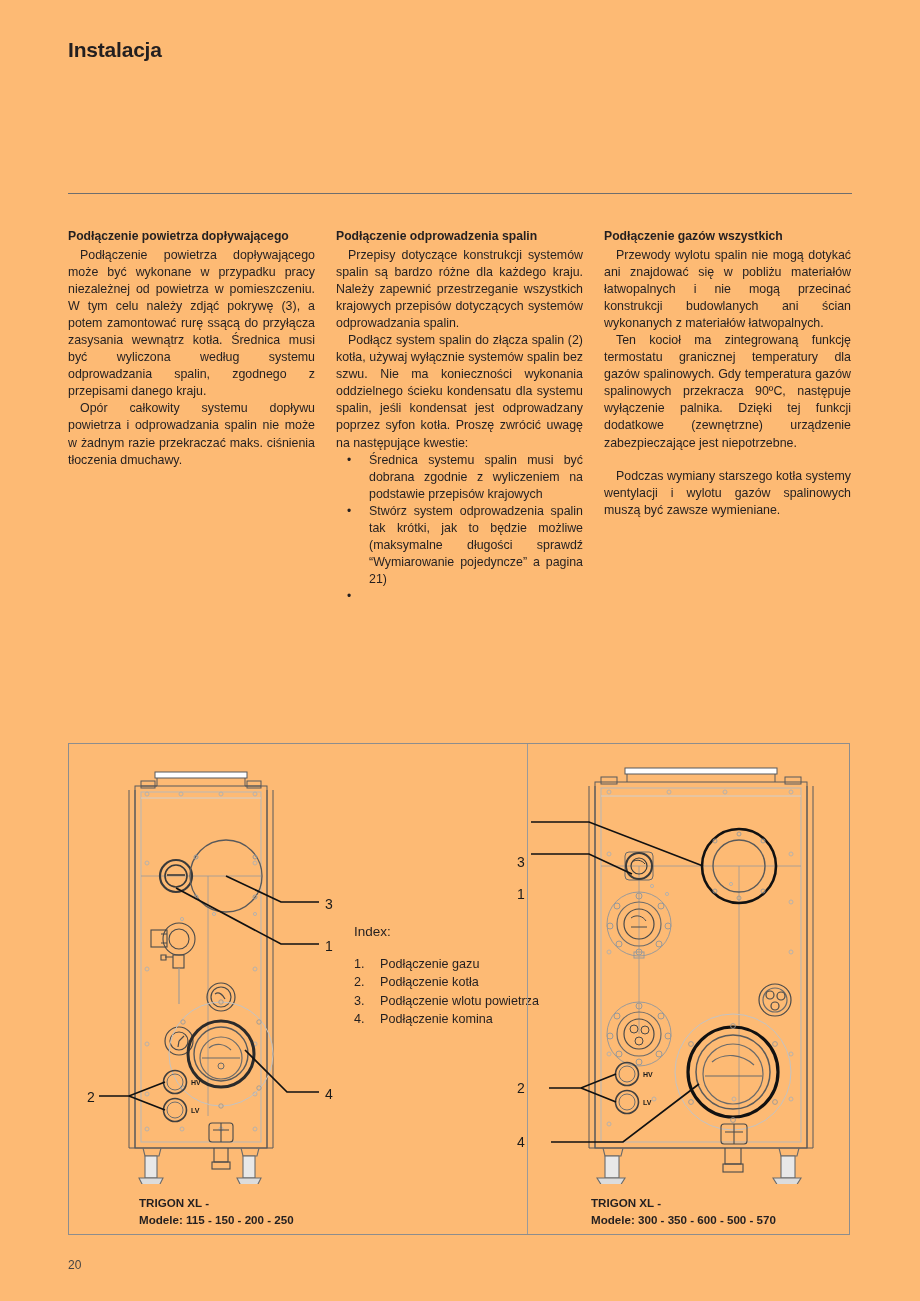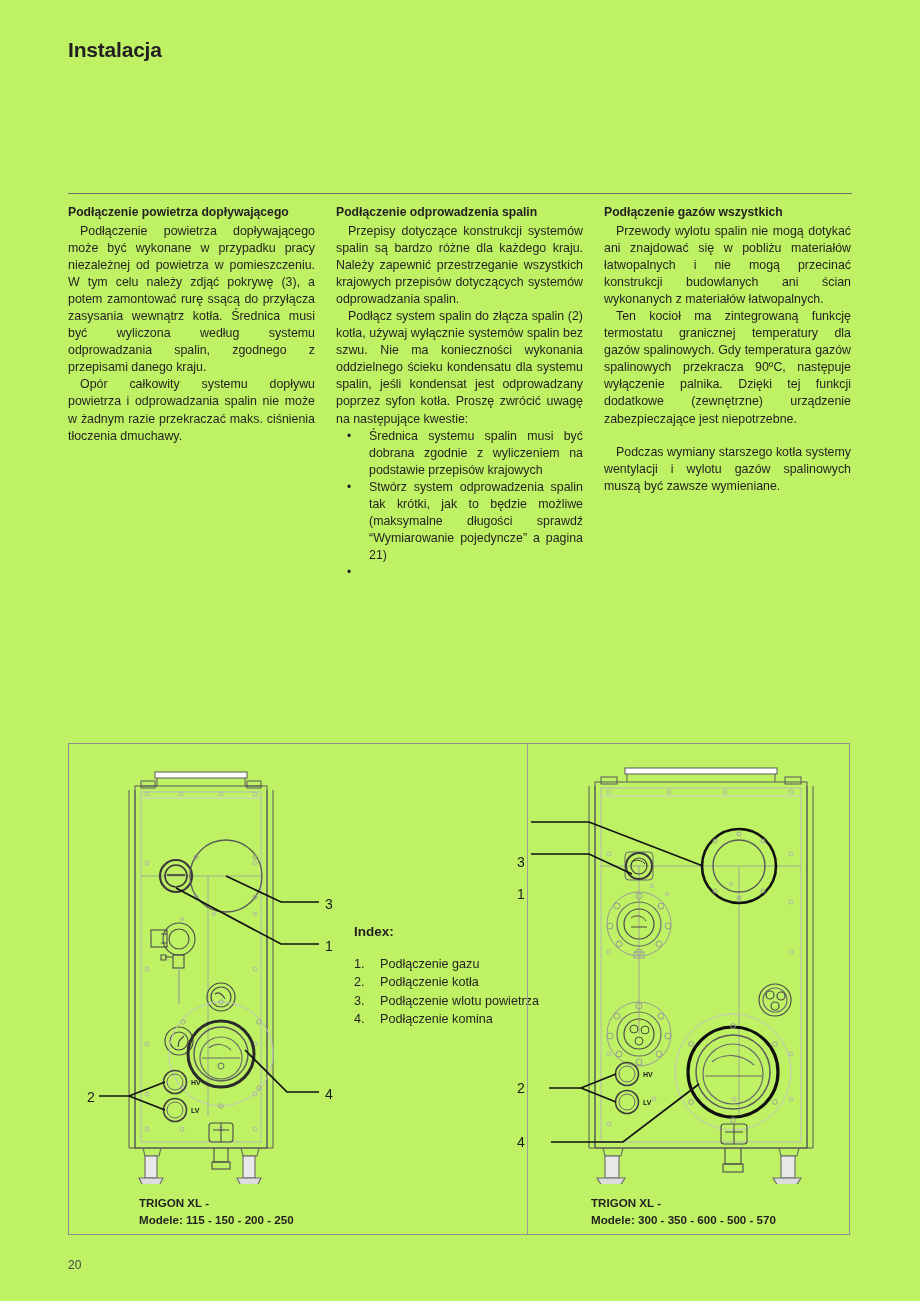--- a/index.html
+++ b/index.html
@@ -8,21 +8,21 @@
     background: #ffffff;
   }
   body {
     font-family: "Liberation Sans", sans-serif;
     color: #231f20;
   }
   .page {
     position: relative;
     width: 920px;
     height: 1301px;
-    background: #bef264;
+    background: #fdba74;
     overflow: hidden;
   }
 
   
   .page-title {
     position: absolute;
     left: 68px;
     top: 38px;
     font-size: 21px;
     font-weight: bold;
@@ -45,20 +45,21 @@
     top: 204px;
     width: 786px;
     display: flex;
     gap: 0;
   }
   .col {
     width: 247px;
     margin-right: 21px;
     font-size: 12.4px;
     line-height: 17.1px;
+    margin-top: 24px;
   }
   .col:last-child { margin-right: 0; }
   .col h3 {
     margin: 0 0 2px 0;
     font-size: 12.2px;
     font-weight: bold;
     line-height: 16.5px;
   }
   .col p {
     margin: 0;
@@ -106,21 +107,21 @@
 
   
   .index-block {
     position: absolute;
     left: 285px;
     top: 180px;
     width: 240px;
   }
   .index-title {
     font-size: 13.5px;
-    font-weight: bold;
+    font-weight: normal;
     margin-bottom: 16px;
     color: #231f20;
   }
   .index-list {
     list-style: none;
     margin: 0;
     padding: 0;
     font-size: 12.6px;
     line-height: 18.4px;
   }

